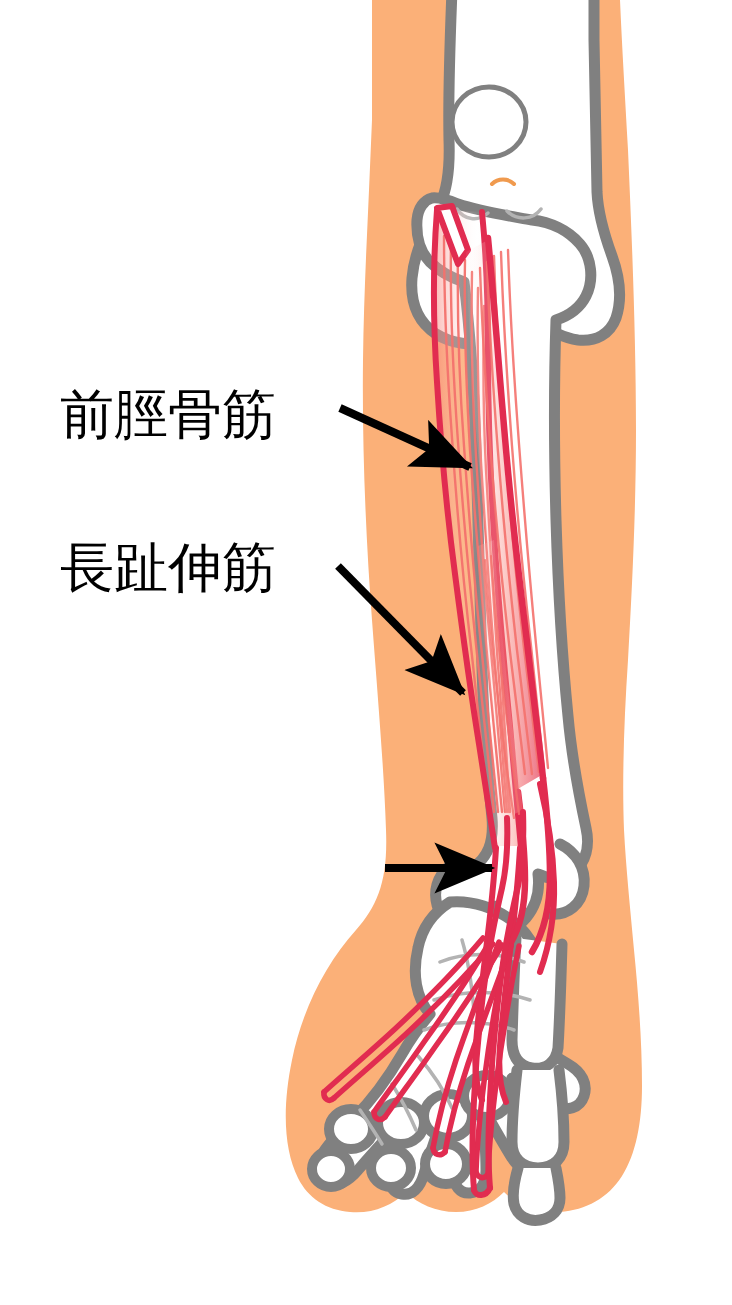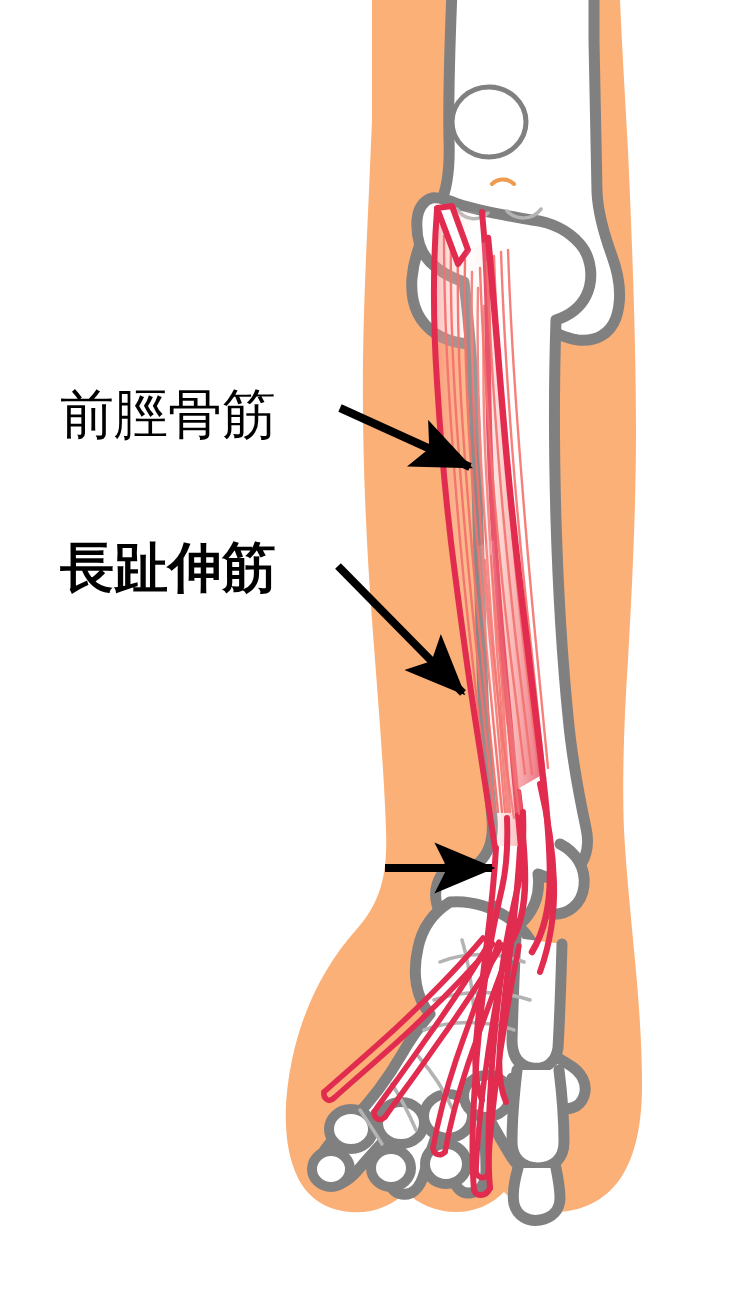--- a/index.html
+++ b/index.html
@@ -30,21 +30,21 @@
     position: absolute;
     color: #000000;
     font-family: "DejaVu Sans", "Liberation Sans", sans-serif;
     font-size: 54px;
     line-height: 1;
     letter-spacing: 0px;
     white-space: nowrap;
     font-weight: 400;
   }
   #label-tibialis-anterior { left: 60px; top: 388px; }
-  #label-extensor-digitorum-longus { left: 60px; top: 541px; font-weight: bold; }
+  #label-extensor-digitorum-longus { left: 60px; top: 541px; }
   #label-extensor-hallucis-longus { left: 60px; top: 836px; }
 </style>
 </head>
 <body>
 
 <div id="figure-root">
 
   <svg class="illustration" viewBox="0 0 732 1305">
     <defs>
 

